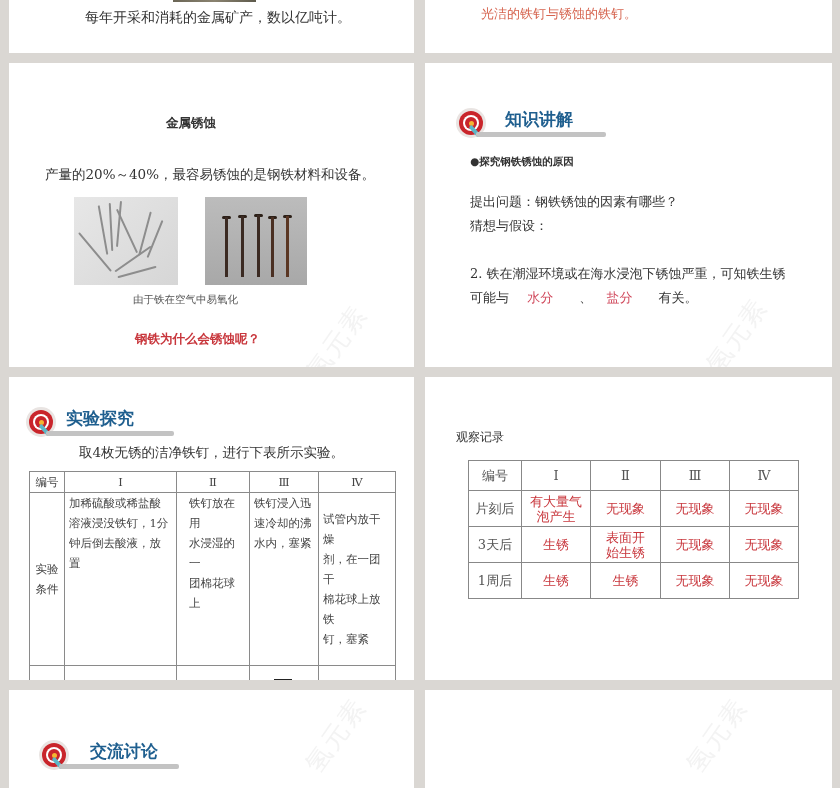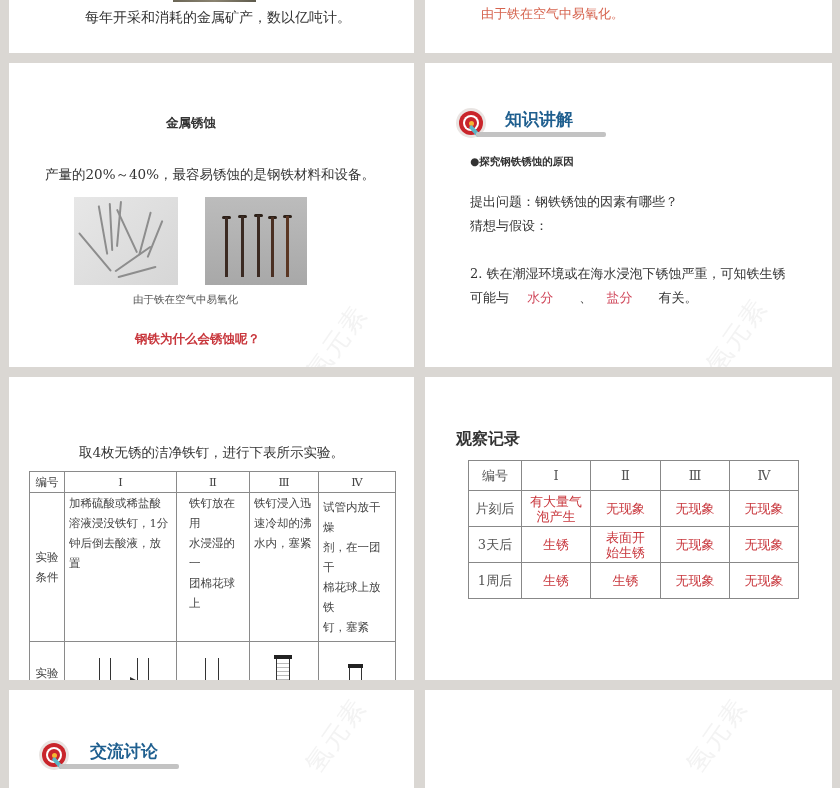--- a/index.html
+++ b/index.html
@@ -51,21 +51,21 @@
 </style>
 </head>
 <body>
 
 <div class="slide s-l r1">
   <div class="photo" style="left:164px; top:0; width:83px; height:12px; background:linear-gradient(90deg,#6b6656,#8a8370,#5e5a4c);"></div>
   <div class="txt" style="left:76px; top:19px; font-size:14px;">每年开采和消耗的金属矿产，数以亿吨计。</div>
 </div>
 
 <div class="slide s-r r1">
-  <div class="txt orange" style="left:56px; top:15px; font-size:13px;">由于铁在空气中易氧化。</div>
+  <div class="txt orange" style="left:56px; top:15px; font-size:13px;">光洁的铁钉与锈蚀的铁钉。</div>
 </div>
 
 <div class="slide s-l r2">
   <div class="txt" style="left:157px; top:52px; font-weight:bold; font-size:12.5px;">金属锈蚀</div>
   <div class="txt" style="left:36px; top:103px; font-size:13.5px;">产量的20%～40%，最容易锈蚀的是钢铁材料和设备。</div>
 
   <div class="photo nails-clean" style="left:65px; top:134px; width:104px; height:88px;">
     <div class="nail" style="left:28px; top:8px; width:2px; height:50px; transform:rotate(-10deg);"></div>
     <div class="nail" style="left:36px; top:6px; width:2px; height:48px; transform:rotate(-3deg);"></div>
     <div class="nail" style="left:44px; top:4px; width:2px; height:46px; transform:rotate(5deg);"></div>
@@ -113,20 +113,31 @@
     <span>可能与</span>
     <span class="pink" style="margin-left:14px;">水分</span>
     <span style="margin-left:22px;">、</span>
     <span class="pink" style="margin-left:10px;">盐分</span>
     <span style="margin-left:22px;">有关。</span>
   </div>
   <div class="watermark" style="left:270px; top:255px;">氢元素</div>
 </div>
 
 <div class="slide s-l r3">
+  <div class="heading" style="left:17px; top:28px; width:150px;">
+    <div class="target">
+        <div class="ring1"></div>
+        <div class="ring2"></div>
+        <div class="ring3"></div>
+        <div class="bull"></div>
+        <div class="dart"></div>
+      </div>
+    <div class="bar" style="width:128px;"></div>
+    <div class="title" style="left:40px;">实验探究</div>
+  </div>
   <div class="txt" style="left:70px; top:67px; font-size:13.5px;">取4枚无锈的洁净铁钉，进行下表所示实验。</div>
 
   <table class="exp" style="left:20px; top:94px; width:367px;">
     <tbody>
         <tr style="height:20px;">
       <td style="width:35px; text-align:center; padding:0;">编号</td>
       <td style="width:112px; text-align:center;">Ⅰ</td>
       <td style="width:73px; text-align:center;">Ⅱ</td>
       <td style="width:69px; text-align:center;">Ⅲ</td>
       <td style="text-align:center;">Ⅳ</td>
@@ -145,21 +156,21 @@
       <td style="vertical-align:top; padding:0 12px;">
             <div>铁钉放在用</div>
             <div>水浸湿的一</div>
             <div>团棉花球上</div>
           </td>
       <td style="vertical-align:top; padding:0 4px;">
             <div>铁钉浸入迅</div>
             <div>速冷却的沸</div>
             <div>水内，塞紧</div>
           </td>
-      <td style="vertical-align:top; padding:4px 4px;">
+      <td style="vertical-align:top; padding:16px 4px;">
             <div>试管内放干燥</div>
             <div>剂，在一团干</div>
             <div>棉花球上放铁</div>
             <div>钉，塞紧</div>
           </td>
     </tr>
     <tr style="height:82px;">
       <td style="text-align:center; padding:0;">
             <div>实验</div>
             <div>图示</div>
@@ -185,21 +196,21 @@
         <div class="tube" style="left:30px; top:26px; width:13px; height:45px;">
               <div class="tnail" style="left:6px; bottom:8px; height:22px; transform:rotate(22deg);"></div>
             </div>
       </td>
     </tr>
   </tbody>
     </table>
 </div>
 
 <div class="slide s-r r3">
-  <div class="txt" style="left:31px; top:52px; font-weight:bold; font-size:16px;">观察记录</div>
+  <div class="txt" style="left:31px; top:52px; font-weight:normal; font-size:12px;">观察记录</div>
   <table class="obs" style="left:43px; top:83px; width:331px;">
     <tbody>
         <tr style="height:30px;">
       <td style="width:53px;">编号</td>
       <td style="width:69px;">Ⅰ</td>
       <td style="width:70px;">Ⅱ</td>
       <td style="width:69px;">Ⅲ</td>
       <td>Ⅳ</td>
     </tr>
     <tr style="height:36px;">

